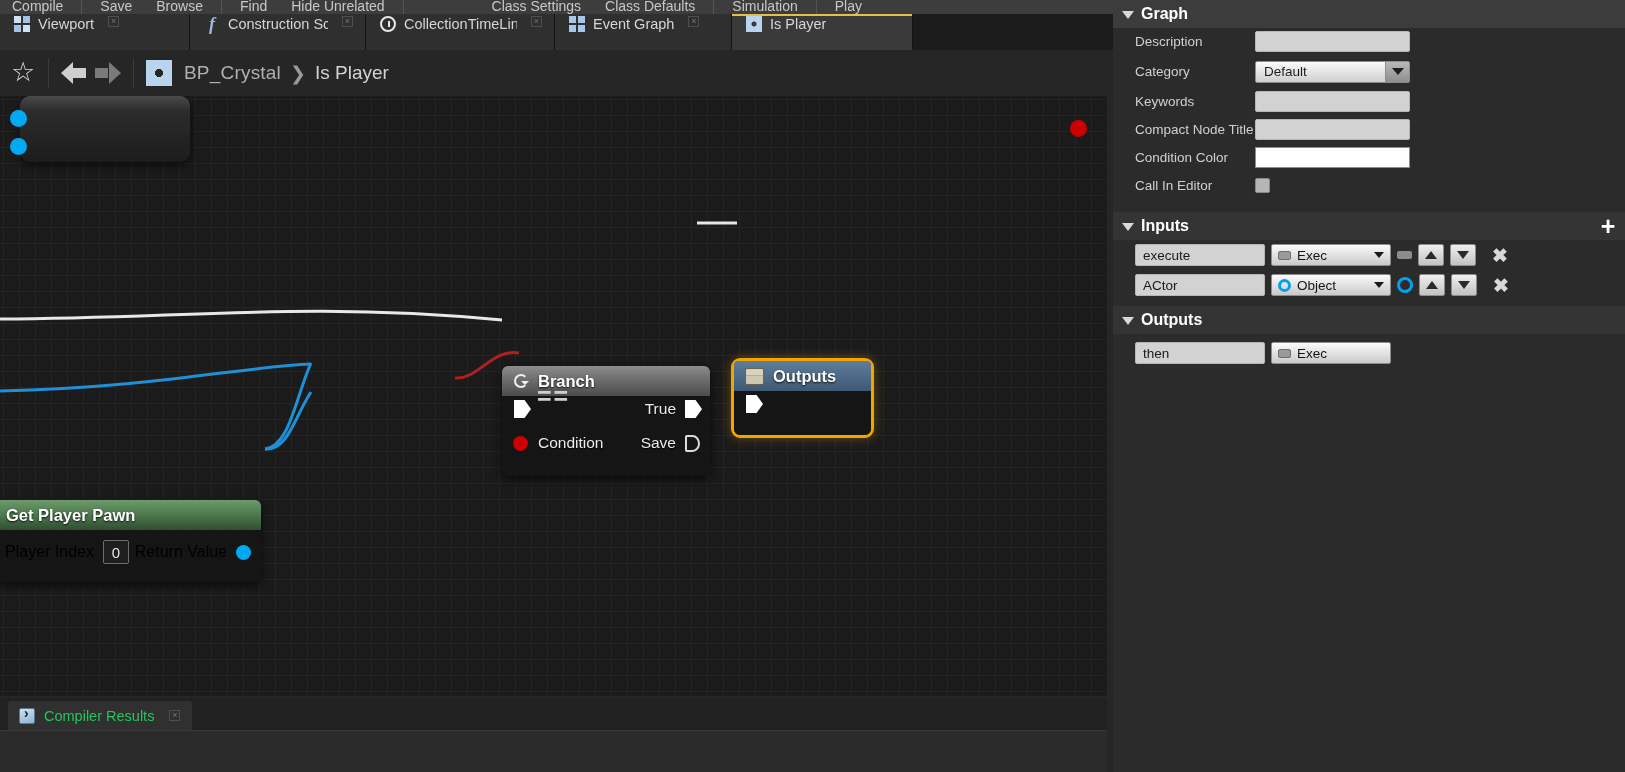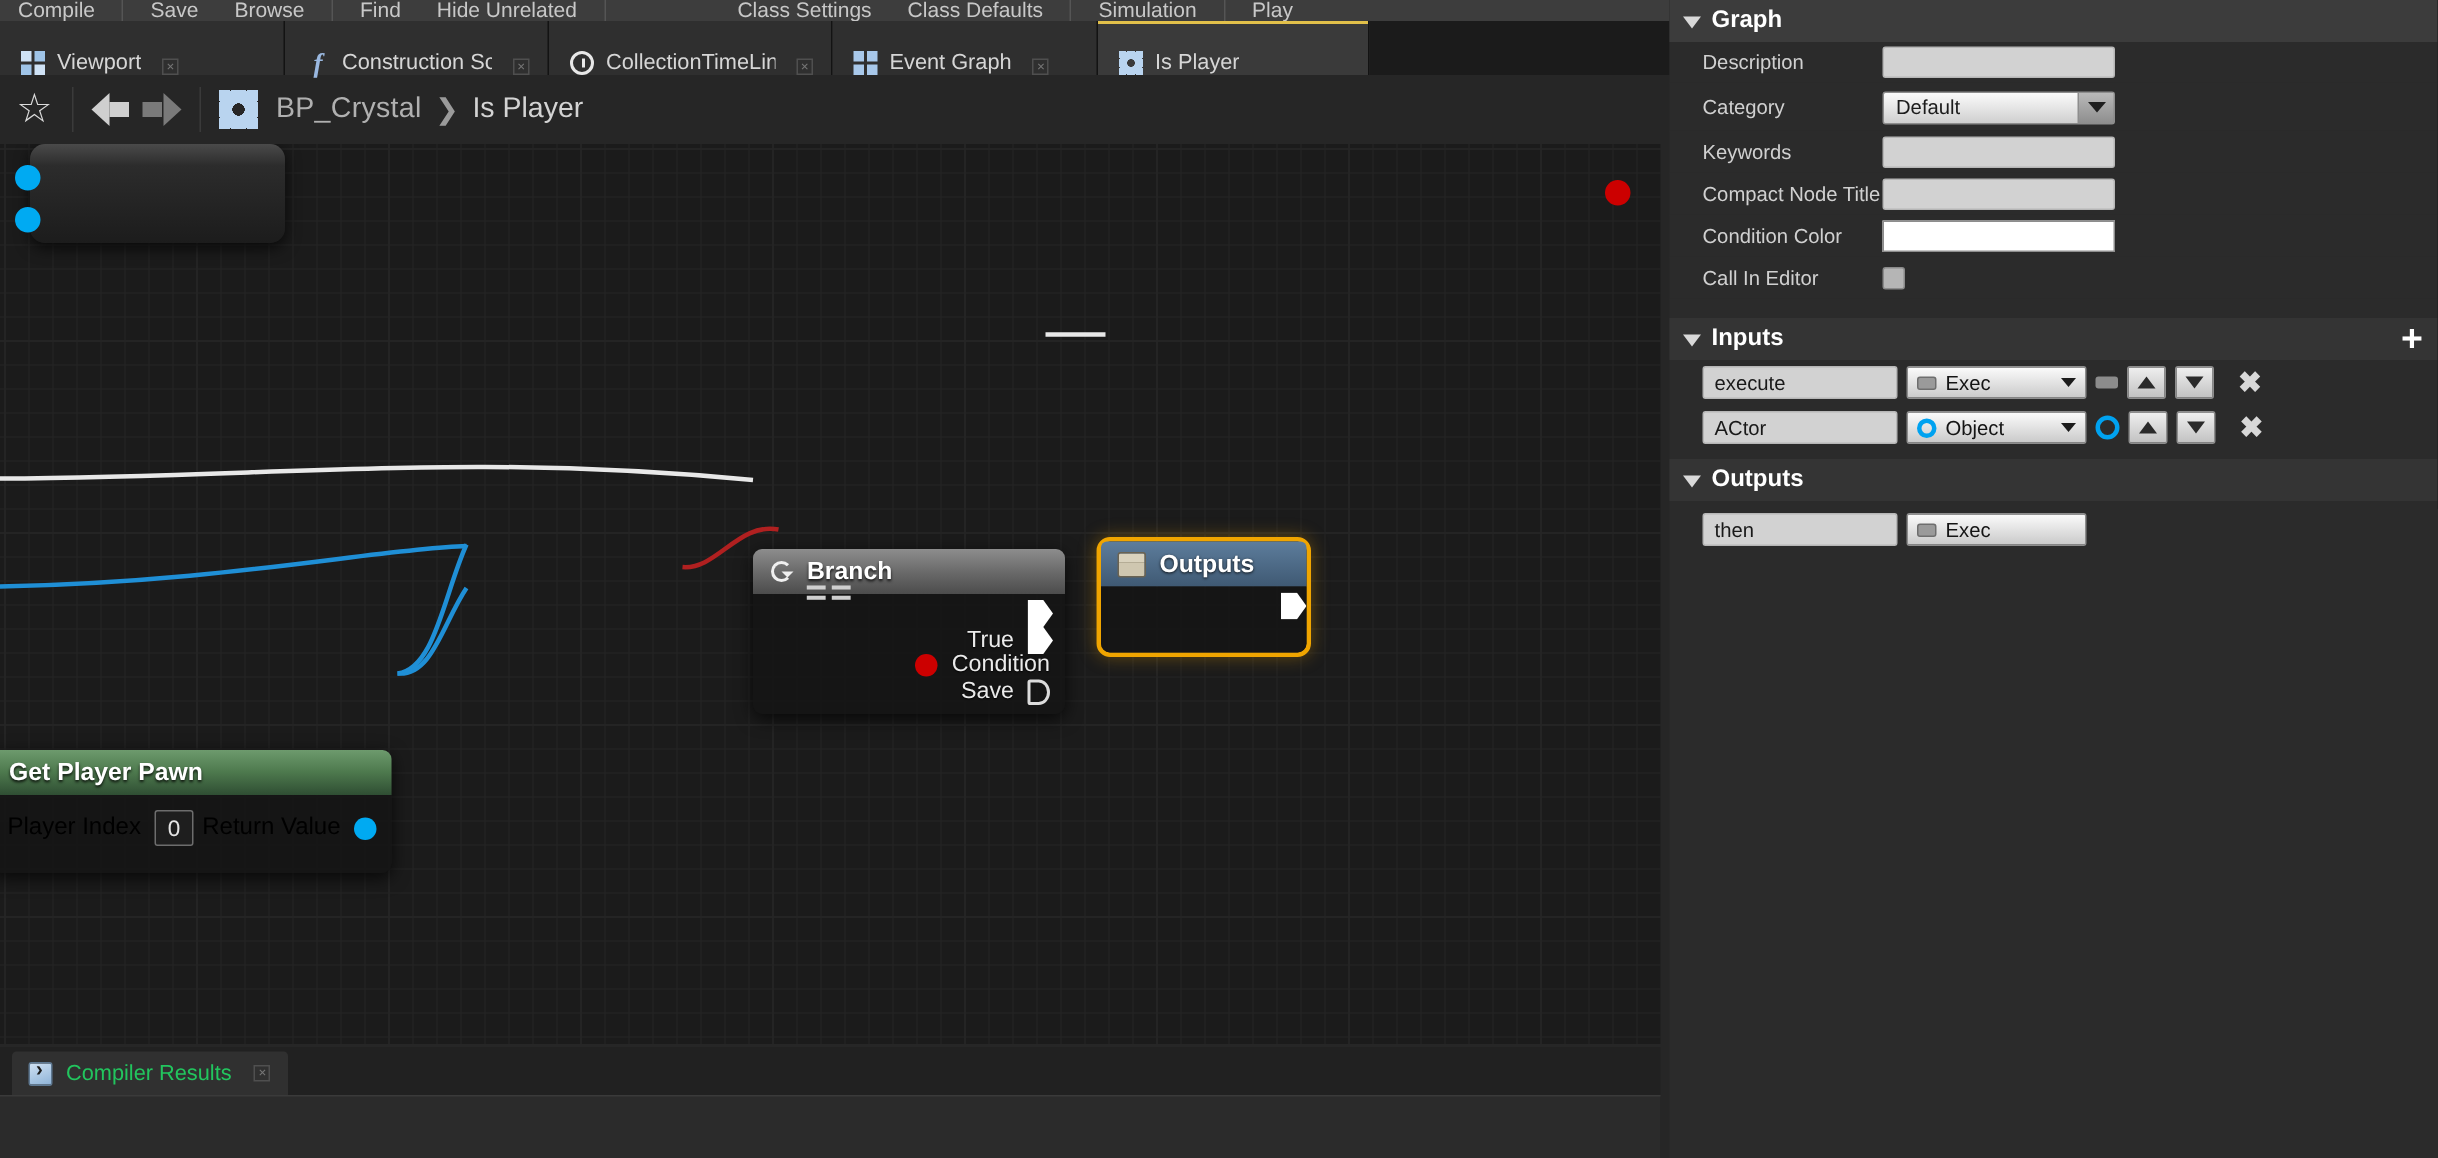--- a/index.html
+++ b/index.html
@@ -22,22 +22,22 @@
     display: flex; align-items: flex-end; white-space: nowrap;
   }
   .tb-sep { width: 1px; height: 26px; background: #555; margin: 0 6px; align-self: flex-end; }
 
   
   .tabbar {
     position: absolute; left: 0; top: 14px; width: 1113px; height: 36px;
     background: #1b1b1b; display: flex; align-items: stretch;
   }
   .tab {
-    display: flex; align-items: flex-end; gap: 8px;
-    padding: 15px 12px 0 14px; position: relative;
+    display: flex; align-items: flex-start; gap: 8px;
+    padding: 2px 12px 0 14px; position: relative;
     background: #2f2f2f; border-right: 1px solid #131313;
     color: #d6d6d6; font-size: 14.5px; min-width: 0;
   }
   .tab.active { background: #3a3a3a; }
   .tab.active::before {
     content: ""; position: absolute; left: 0; right: 0; top: 0; height: 2px;
     background: #e2c04a;
   }
   .tab .tname { white-space: nowrap; overflow: hidden; }
   .tab-close {
@@ -129,22 +129,22 @@
     height: 30px; display: flex; align-items: center; gap: 9px;
     padding: 0 14px 0 11px; border-radius: 6px 6px 0 0;
     font-size: 16.5px; font-weight: bold; color: #ffffff;
     text-shadow: 0 1px 2px rgba(0,0,0,.85);
   }
   .node-body {
     background: rgba(20,20,20,.88); border-radius: 0 0 6px 6px;
     padding: 4px 0 8px;
   }
   .pinrow {
-    display: flex; align-items: flex-end; height: 34px;
-    font-size: 15.5px; color: #eaeaea; text-shadow: 0 1px 1px #000; flex-direction: column;
+    display: flex; align-items: flex-start; height: 34px;
+    font-size: 15.5px; color: #eaeaea; text-shadow: 0 1px 1px #000;
   }
   .exec-pin {
     width: 17px; height: 18px; flex: 0 0 auto;
     background: #ffffff;
     clip-path: polygon(0 0, 62% 0, 100% 50%, 62% 100%, 0 100%);
   }
   .exec-pin.hollow {
     background: transparent; border: 2px solid #dcdcdc;
     clip-path: none;
     width: 15px; height: 17px;

